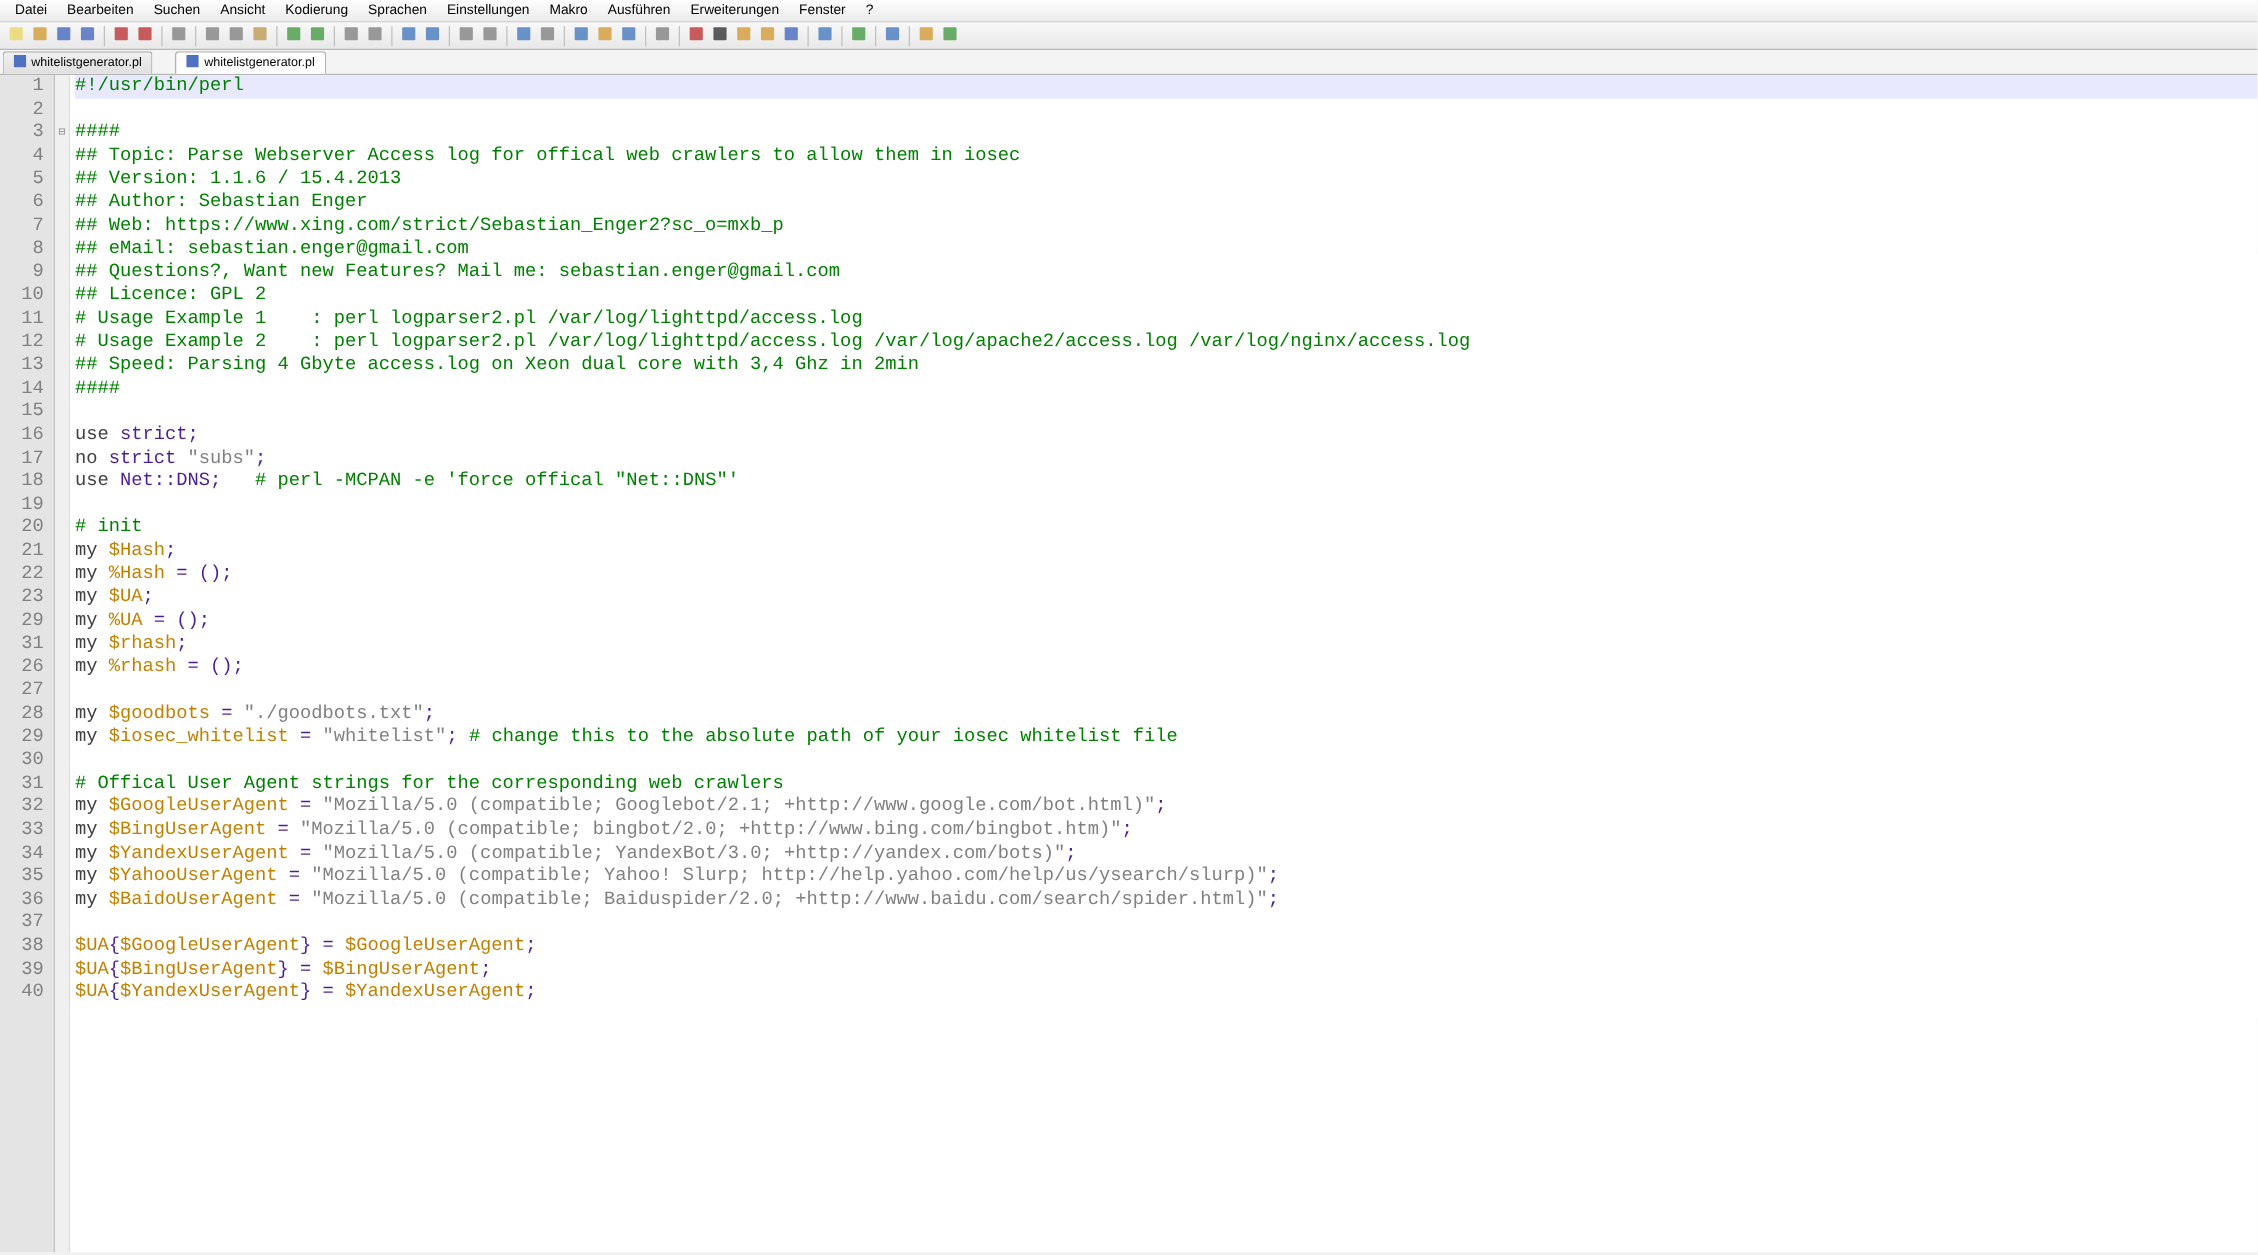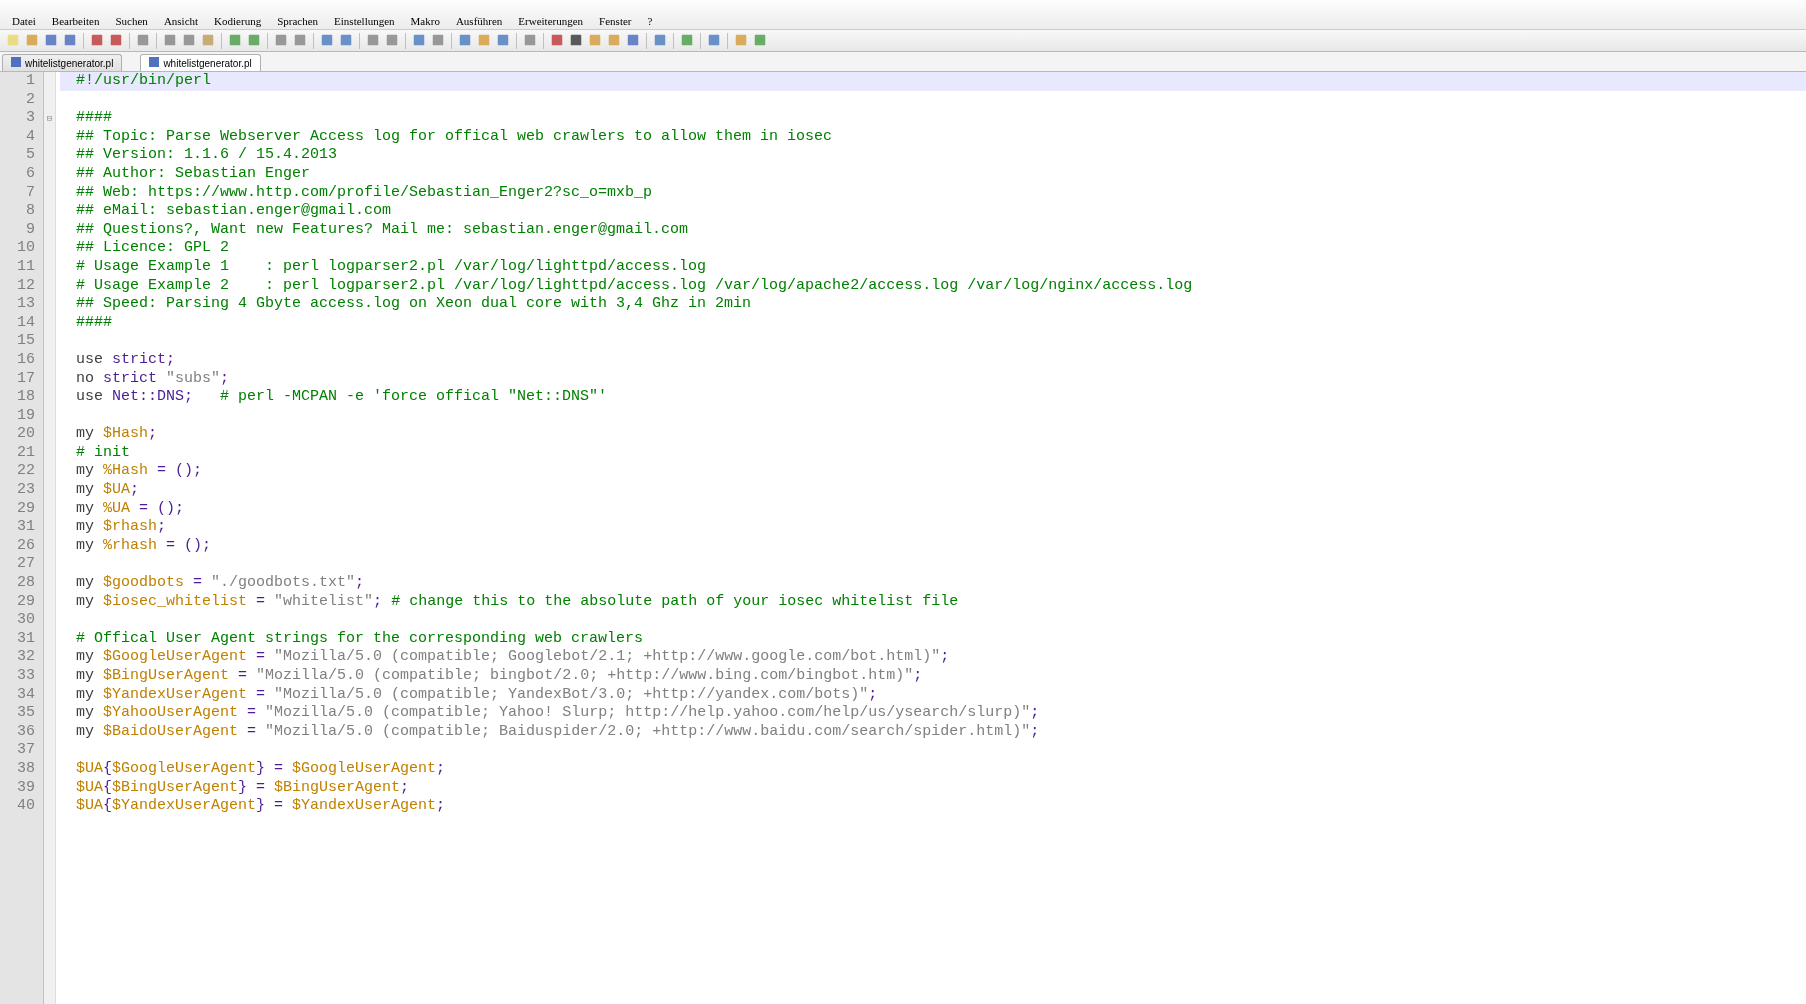--- a/index.html
+++ b/index.html
@@ -1,36 +1,36 @@
 <!DOCTYPE html>
 <html><head>
 <meta charset="utf-8">
 <style>
 * { margin: 0; padding: 0; box-sizing: border-box; }
 body { font-family: Tahoma, sans-serif; font-size: 11px; background: #f0f0f0; overflow: hidden; }
 
-.menubar { background: linear-gradient(#fdfdfd, #ececec); border-bottom: 1px solid #ccc; height: 30px; display: flex; align-items: flex-end; padding: 0 4px; font-family: Liberation Serif, serif; }
+.menubar { background: linear-gradient(#fdfdfd, #ececec); border-bottom: 1px solid #ccc; height: 18px; display: flex; align-items: flex-start; padding: 0 4px; }
 .menubar-item { padding: 2px 8px; cursor: pointer; }
 
 .toolbar { background: linear-gradient(#f8f8f8, #e8e8e8); border-bottom: 1px solid #b8b8b8; height: 22px; display: flex; align-items: center; padding: 2px 4px; gap: 1px; }
 .toolbar-btn { width: 18px; height: 18px; display: flex; align-items: center; justify-content: center; cursor: pointer; border-radius: 2px; }
 .toolbar-sep { width: 1px; height: 16px; background: #c0c0c0; margin: 0 3px; }
 
 .tabs { background: #f4f4f4; border-bottom: 1px solid #b8b8b8; height: 20px; display: flex; align-items: flex-end; padding-left: 2px; }
 .tab { display: flex; align-items: center; padding: 2px 8px; background: linear-gradient(#f0f0f0, #e0e0e0); border: 1px solid #b0b0b0; border-bottom: none; margin-right: 18px; font-size: 10px; cursor: pointer; border-radius: 3px 3px 0 0; gap: 4px; }
 .tab.active { background: #fff; }
 .tab-icon { width: 10px; height: 10px; }
 
 .editor { display: flex; height: calc(100vh - 62px); background: #fff; font-family: 'Courier New', monospace; font-size: 15px; }
 .gutter { background: #e4e4e4; border-right: 1px solid #c0c0c0; text-align: right; padding: 0 8px 0 4px; color: #808080; user-select: none; min-width: 44px; }
 .gutter-line { height: 18.6px; line-height: 18.6px; }
 .fold-col { width: 12px; background: #f0f0f0; border-right: 1px solid #ddd; }
 .fold-mark { height: 18.6px; display: flex; align-items: center; justify-content: center; font-size: 9px; color: #888; }
 .code { flex: 1; padding-left: 4px; overflow: auto; }
-.code-line { height: 18.6px; line-height: 18.6px; white-space: pre; padding-left: 16px; }
+.code-line { height: 18.6px; line-height: 18.6px; white-space: pre; }
 .code-line.current { background: #e8e8ff; }
 
 .c-comment { color: #008000; }
 .c-keyword { color: #404040; font-weight: normal; }
 .c-string { color: #808080; }
 .c-var { color: #c08000; }
 .c-punct { color: #4c1d95; }
 
 .icon-svg { width: 14px; height: 14px; }
 </style>
@@ -340,35 +340,35 @@
       <div class="fold-mark"></div>
       <div class="fold-mark"></div>
     </div>
   <div class="code" id="code">
       <div class="code-line current"><span class="c-comment">#!/usr/bin/perl</span></div>
       <div class="code-line">&nbsp;</div>
       <div class="code-line"><span class="c-comment">####</span></div>
       <div class="code-line"><span class="c-comment">## Topic: Parse Webserver Access log for offical web crawlers to allow them in iosec</span></div>
       <div class="code-line"><span class="c-comment">## Version: 1.1.6 / 15.4.2013</span></div>
       <div class="code-line"><span class="c-comment">## Author: Sebastian Enger</span></div>
-      <div class="code-line"><span class="c-comment">## Web: https://www.http.com/profile/Sebastian_Enger2?sc_o=mxb_p</span></div>
+      <div class="code-line"><span class="c-comment">## Web: https://www.xing.com/strict/Sebastian_Enger2?sc_o=mxb_p</span></div>
       <div class="code-line"><span class="c-comment">## eMail: sebastian.enger@gmail.com</span></div>
       <div class="code-line"><span class="c-comment">## Questions?, Want new Features? Mail me: sebastian.enger@gmail.com</span></div>
       <div class="code-line"><span class="c-comment">## Licence: GPL 2</span></div>
       <div class="code-line"><span class="c-comment"># Usage Example 1    : perl logparser2.pl /var/log/lighttpd/access.log</span></div>
       <div class="code-line"><span class="c-comment"># Usage Example 2    : perl logparser2.pl /var/log/lighttpd/access.log /var/log/apache2/access.log /var/log/nginx/access.log</span></div>
       <div class="code-line"><span class="c-comment">## Speed: Parsing 4 Gbyte access.log on Xeon dual core with 3,4 Ghz in 2min</span></div>
       <div class="code-line"><span class="c-comment">####</span></div>
       <div class="code-line">&nbsp;</div>
       <div class="code-line"><span class="c-keyword">use</span><span class="c-punct"> strict;</span></div>
       <div class="code-line"><span class="c-keyword">no</span><span class="c-punct"> strict </span><span class="c-string">"subs"</span><span class="c-punct">;</span></div>
       <div class="code-line"><span class="c-keyword">use</span><span class="c-punct"> Net::DNS;   </span><span class="c-comment"># perl -MCPAN -e 'force offical "Net::DNS"'</span></div>
       <div class="code-line">&nbsp;</div>
+      <div class="code-line"><span class="c-comment"># init</span></div>
       <div class="code-line"><span class="c-keyword">my</span><span class="c-punct"> </span><span class="c-var">$Hash</span><span class="c-punct">;</span></div>
-      <div class="code-line"><span class="c-comment"># init</span></div>
       <div class="code-line"><span class="c-keyword">my</span><span class="c-punct"> </span><span class="c-var">%Hash</span><span class="c-punct"> = ();</span></div>
       <div class="code-line"><span class="c-keyword">my</span><span class="c-punct"> </span><span class="c-var">$UA</span><span class="c-punct">;</span></div>
       <div class="code-line"><span class="c-keyword">my</span><span class="c-punct"> </span><span class="c-var">%UA</span><span class="c-punct"> = ();</span></div>
       <div class="code-line"><span class="c-keyword">my</span><span class="c-punct"> </span><span class="c-var">$rhash</span><span class="c-punct">;</span></div>
       <div class="code-line"><span class="c-keyword">my</span><span class="c-punct"> </span><span class="c-var">%rhash</span><span class="c-punct"> = ();</span></div>
       <div class="code-line">&nbsp;</div>
       <div class="code-line"><span class="c-keyword">my</span><span class="c-punct"> </span><span class="c-var">$goodbots</span><span class="c-punct"> = </span><span class="c-string">"./goodbots.txt"</span><span class="c-punct">;</span></div>
       <div class="code-line"><span class="c-keyword">my</span><span class="c-punct"> </span><span class="c-var">$iosec_whitelist</span><span class="c-punct"> = </span><span class="c-string">"whitelist"</span><span class="c-punct">; </span><span class="c-comment"># change this to the absolute path of your iosec whitelist file</span></div>
       <div class="code-line">&nbsp;</div>
       <div class="code-line"><span class="c-comment"># Offical User Agent strings for the corresponding web crawlers</span></div>

